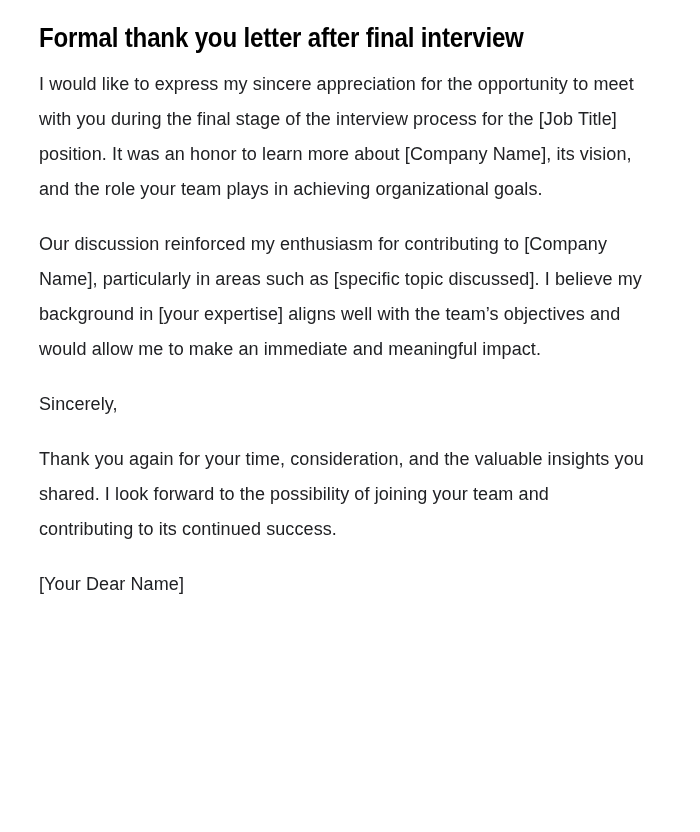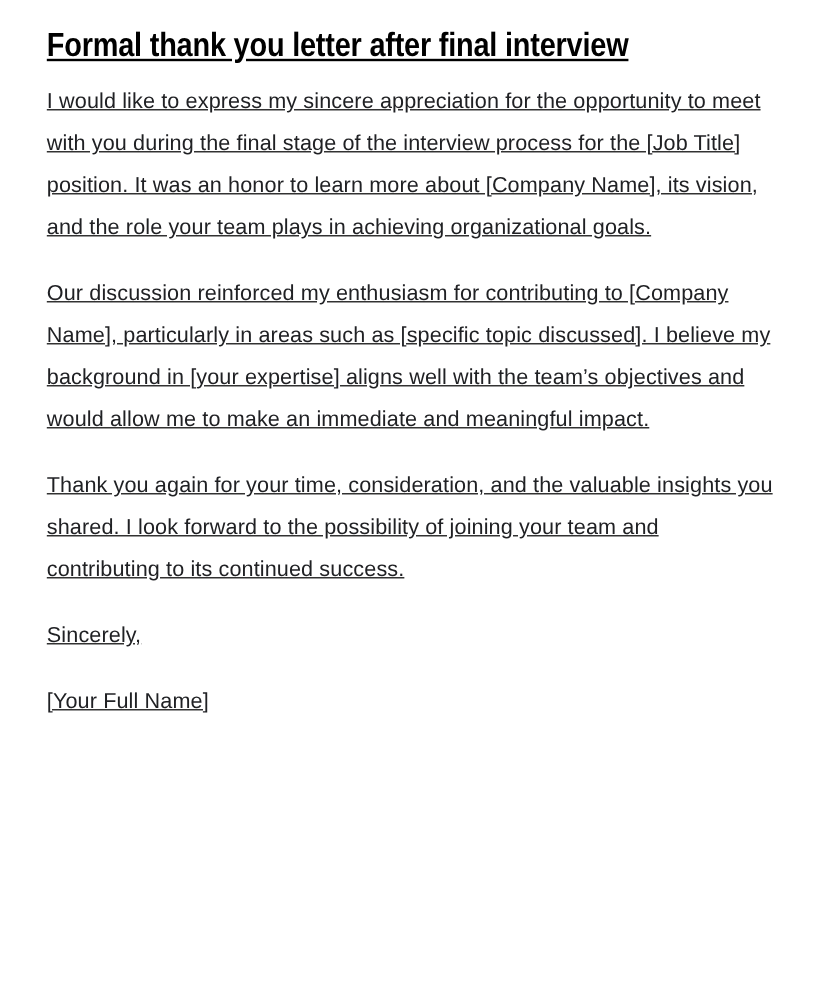--- a/index.html
+++ b/index.html
@@ -14,21 +14,20 @@
     background: var(--background);
   }
   body {
     width: 700px;
     min-height: 832px;
     font-family: "Liberation Sans", "DejaVu Sans", sans-serif;
     -webkit-font-smoothing: antialiased;
   }
   .page {
     padding: 22px 52px 40px 39px;
-    text-decoration: underline;
   }
   .doc-title {
     margin: 0 0 13px 0;
     font-size: 28px;
     line-height: 1.15;
     font-weight: 700;
     color: var(--heading-text);
     letter-spacing: -0.2px;
     white-space: nowrap;
     transform: scaleX(0.86);
@@ -52,19 +51,19 @@
 <div class="page">
 
   <h1 class="doc-title">Formal thank you letter after final interview</h1>
 
 
 
   <p class="para">I would like to express my sincere appreciation for the opportunity to meet with you during the final stage of the interview process for the [Job Title] position. It was an honor to learn more about [Company Name], its vision, and the role your team plays in achieving organizational goals.</p>
 
   <p class="para">Our discussion reinforced my enthusiasm for contributing to [Company Name], particularly in areas such as [specific topic discussed]. I believe my background in [your expertise] aligns well with the team’s objectives and would allow me to make an immediate and meaningful impact.</p>
 
+  <p class="para">Sincerely,</p>
+
   <p class="para">Thank you again for your time, consideration, and the valuable insights you shared. I look forward to the possibility of joining your team and contributing to its continued success.</p>
 
-  <p class="para">Sincerely,</p>
-
-  <p class="para">[Your Full Name]</p>
+  <p class="para">[Your Dear Name]</p>
 
 </div>
 
 </body></html>

